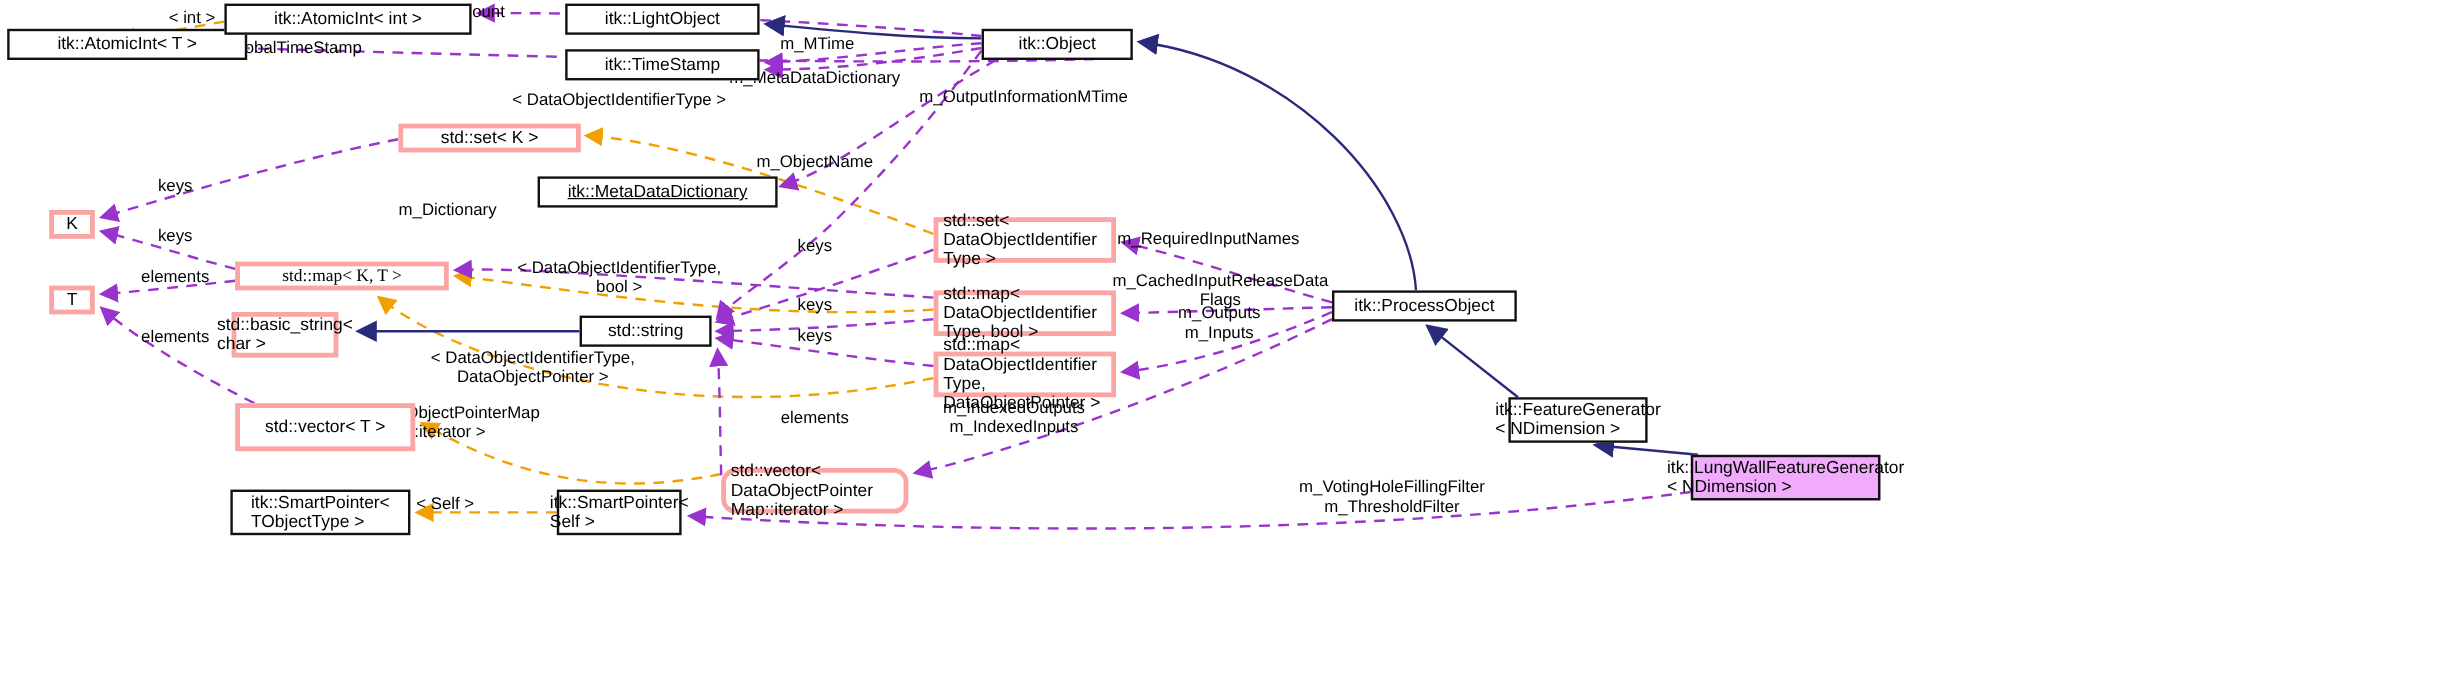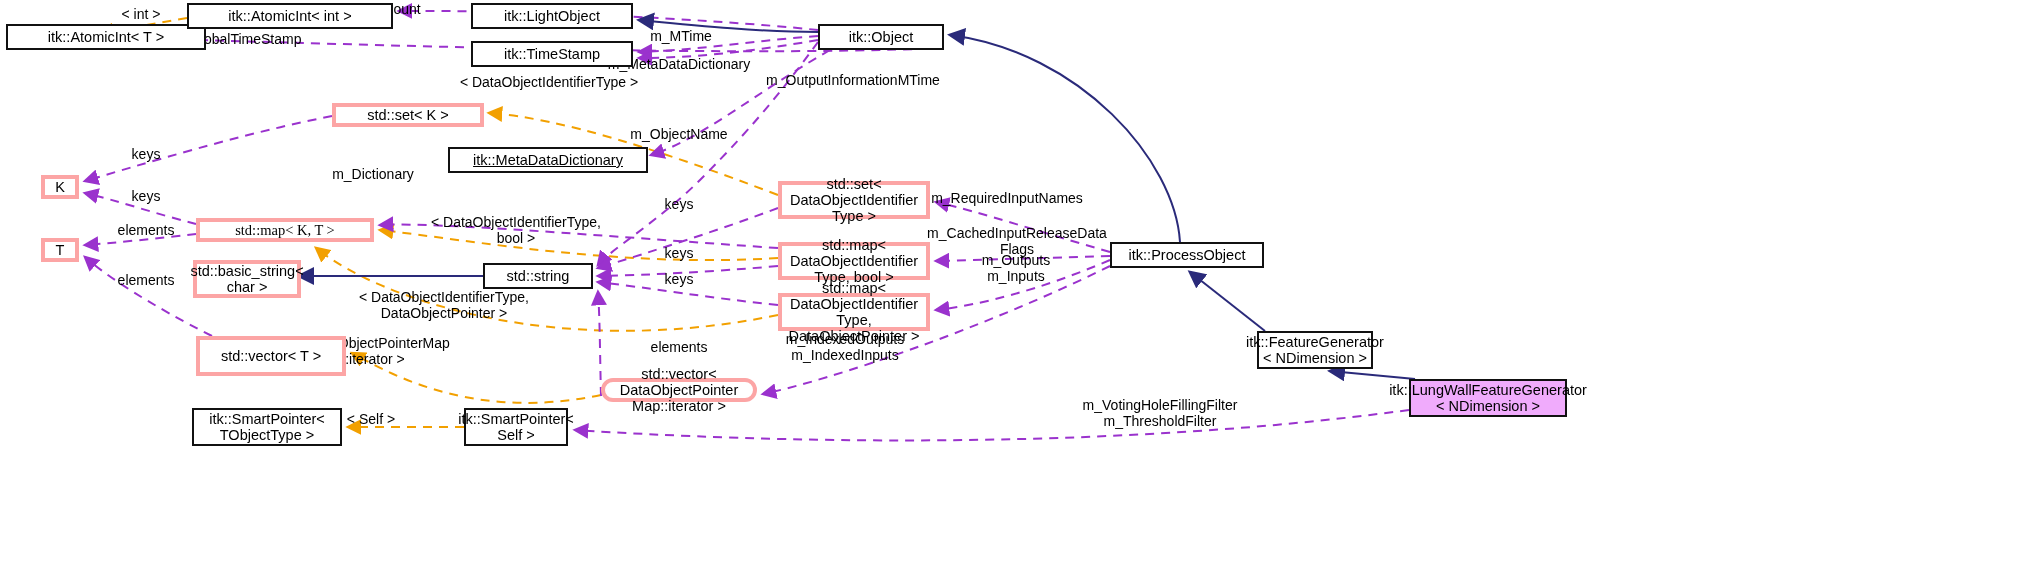--- a/index.html
+++ b/index.html
@@ -11,21 +11,20 @@
     font-family:"Liberation Sans", sans-serif;
     overflow:hidden;
   }
   #edges{position:absolute;left:0;top:0;width:2032px;height:576px;}
   .node{
     position:absolute;
     box-sizing:border-box;
     display:flex;
     align-items:center;
     justify-content:center;
-    text-align:center;
     background:#ffffff;
     color:#000000;
     font-size:14.5px;
     line-height:1.12;
     padding:2px 4px;
     white-space:pre-line;
     z-index:5;
   }
   
   .node.thin{border:4px solid #fca5a5;}
@@ -109,50 +108,50 @@
       <div class="node thick" style="left: 6px; top: 24px; width: 200px; height: 26px;">itk::AtomicInt&lt; T &gt;</div>
       <div class="node thick" style="left: 187px; top: 3px; width: 206px; height: 26px;">itk::AtomicInt&lt; int &gt;</div>
       <div class="node thick" style="left: 471px; top: 3px; width: 162px; height: 26px;">itk::LightObject</div>
       <div class="node thick" style="left: 471px; top: 41px; width: 162px; height: 26px;">itk::TimeStamp</div>
       <div class="node thick" style="left: 818px; top: 24px; width: 126px; height: 26px;">itk::Object</div>
       <div class="node thin" style="left: 332px; top: 103px; width: 152px; height: 24px;">std::set&lt; K &gt;</div>
       <div class="node thin" style="left: 41px; top: 175px; width: 38px; height: 24px;">K</div>
       <div class="node thin" style="left: 41px; top: 238px; width: 38px; height: 24px;">T</div>
       <div class="node thick" style="left: 448px; top: 147px; width: 200px; height: 26px; text-decoration: underline;">itk::MetaDataDictionary</div>
       <div class="node thin" style="left: 196px; top: 218px; width: 178px; height: 24px; font-family: Liberation Serif, serif;">std::map&lt; K, T &gt;</div>
-      <div class="node thin" style="left: 193px; top: 260px; width: 108px; height: 38px;">std::basic_string&lt;
+      <div class="node thin" style="left: 193px; top: 260px; width: 89px; height: 38px;">std::basic_string&lt;
 char &gt;</div>
       <div class="node thick" style="left: 483px; top: 263px; width: 110px; height: 26px;">std::string</div>
       <div class="node thin" style="left: 196px; top: 336px; width: 150px; height: 40px;">std::vector&lt; T &gt;</div>
       <div class="node thick" style="left: 192px; top: 408px; width: 150px; height: 38px;">itk::SmartPointer&lt;
 TObjectType &gt;</div>
       <div class="node thick" style="left: 464px; top: 408px; width: 104px; height: 38px;">itk::SmartPointer&lt;
 Self &gt;</div>
       <div class="node thin" style="left: 778px; top: 181px; width: 152px; height: 38px;">std::set&lt; DataObjectIdentifier
 Type &gt;</div>
       <div class="node thin" style="left: 778px; top: 242px; width: 152px; height: 38px;">std::map&lt; DataObjectIdentifier
 Type, bool &gt;</div>
       <div class="node thin" style="left: 778px; top: 293px; width: 152px; height: 38px;">std::map&lt; DataObjectIdentifier
 Type, DataObjectPointer &gt;</div>
-      <div class="node thin" style="left: 601px; top: 378px; width: 156px; height: 24px; border-radius: 12px;">std::vector&lt; DataObjectPointer
+      <div class="node thin" style="left: 601px; top: 390px; width: 156px; height: 38px; border-radius: 12px;">std::vector&lt; DataObjectPointer
 Map::iterator &gt;</div>
       <div class="node thick" style="left: 1110px; top: 242px; width: 154px; height: 26px;">itk::ProcessObject</div>
       <div class="node thick" style="left: 1257px; top: 331px; width: 116px; height: 38px;">itk::FeatureGenerator
 &lt; NDimension &gt;</div>
       <div class="node current" style="left: 1409px; top: 379px; width: 158px; height: 38px;">itk::LungWallFeatureGenerator
 &lt; NDimension &gt;</div>
     </div>
   <div id="labels-layer">
-      <div class="elabel" style="left: 141px; top: 15px;">&lt; int &gt;</div>
+      <div class="elabel" style="left: 160px; top: 15px;">&lt; int &gt;</div>
       <div class="elabel" style="left: 360px; top: 10px;">m_ReferenceCount</div>
       <div class="elabel" style="left: 236px; top: 40px;">m_GlobalTimeStamp</div>
       <div class="elabel" style="left: 681px; top: 37px;">m_MTime</div>
       <div class="elabel" style="left: 679px; top: 65px;">m_MetaDataDictionary</div>
       <div class="elabel" style="left: 853px; top: 81px;">m_OutputInformationMTime</div>
-      <div class="elabel" style="left: 516px; top: 83px; margin-left: 33px;">&lt; DataObjectIdentifierType &gt;</div>
+      <div class="elabel" style="left: 516px; top: 83px;">&lt; DataObjectIdentifierType &gt;</div>
       <div class="elabel" style="left: 146px; top: 155px;">keys</div>
       <div class="elabel" style="left: 373px; top: 175px;">m_Dictionary</div>
       <div class="elabel" style="left: 679px; top: 135px;">m_ObjectName</div>
       <div class="elabel" style="left: 146px; top: 197px;">keys</div>
       <div class="elabel" style="left: 146px; top: 231px;">elements</div>
       <div class="elabel" style="left: 516px; top: 231px;">&lt; DataObjectIdentifierType,
 bool &gt;</div>
       <div class="elabel" style="left: 679px; top: 205px;">keys</div>
       <div class="elabel" style="left: 679px; top: 254px;">keys</div>
       <div class="elabel" style="left: 679px; top: 280px;">keys</div>

